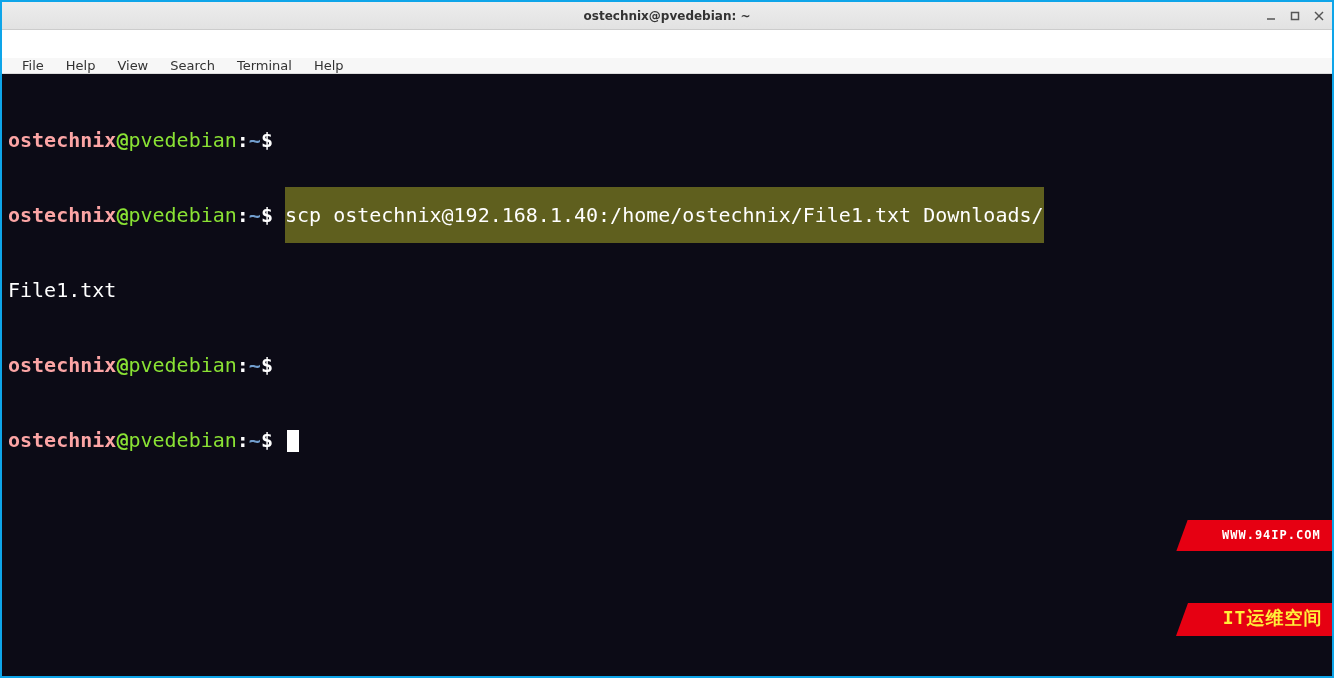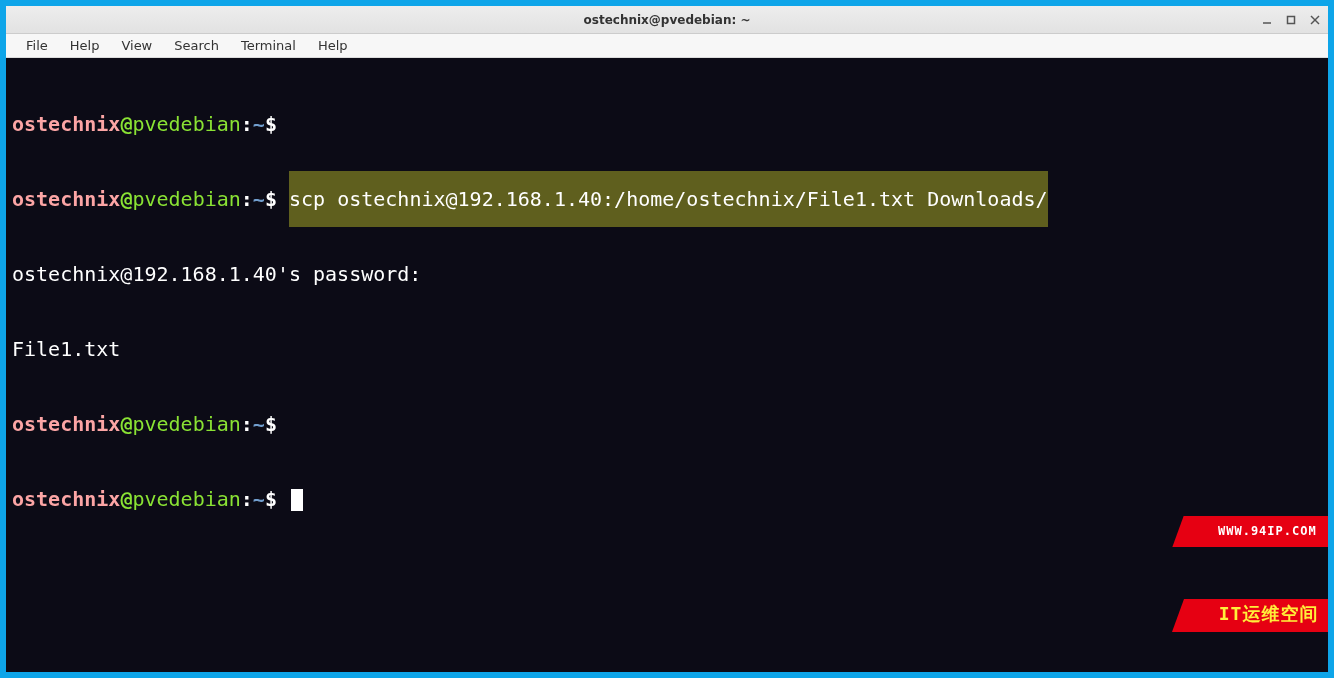--- a/index.html
+++ b/index.html
@@ -1,22 +1,22 @@
 <!DOCTYPE html>
 <html><head>
 <meta charset="utf-8">
 <style>
   * { margin: 0; padding: 0; box-sizing: border-box; }
   html, body { width: 1334px; height: 678px; overflow: hidden; font-family: "DejaVu Sans", "Liberation Sans", sans-serif; background: #f2f2f2; }
-  .window { width: 1334px; height: 678px; display: flex; flex-direction: column; border: 6px solid #0ea5e9; background: #fff; }
+  .window { width: 1334px; height: 678px; display: flex; flex-direction: column; border: 2px solid #0ea5e9; background: #fff; }
   .titlebar { height: 28px; background: linear-gradient(#ededed, #e2e2e2); display: flex; align-items: center; justify-content: center; position: relative; border-bottom: 1px solid #ccc; }
   .titlebar-title { font-size: 12px; font-weight: bold; color: #333; }
   .window-controls { position: absolute; right: 8px; top: 0; height: 28px; display: flex; align-items: center; gap: 14px; }
   .win-btn { width: 10px; height: 10px; display: flex; align-items: center; justify-content: center; cursor: pointer; color: #555; font-size: 11px; line-height: 1; }
-  .menubar { height: 24px; background: #f7f7f7; display: flex; align-items: center; padding: 0 10px; border-bottom: 1px solid #dcdcdc; gap: 2px; }
+  .menubar { height: 16px; background: #f7f7f7; display: flex; align-items: center; padding: 0 10px; border-bottom: 1px solid #dcdcdc; gap: 2px; margin-top: 28px; }
   .menu-item { font-size: 13px; color: #333; padding: 3px 10px; cursor: pointer; border-radius: 3px; }
   .terminal { flex: 1; background: #0c0b16; padding: 4px 6px; font-family: "DejaVu Sans Mono", "Liberation Mono", "Menlo", monospace; font-size: 20px; line-height: 25px; color: #e6e6e6; overflow: hidden; position: relative; white-space: pre; }
   .line { white-space: pre; }
   .user { color: #fca5a5; font-weight: bold; }
   .host { color: #8ae234; font-weight: normal; }
   .at { color: #8ae234; font-weight: bold; }
   .colon { color: #ffffff; font-weight: bold; }
   .path { color: #729fcf; font-weight: bold; }
   .dollar { color: #ffffff; font-weight: bold; }
   .cmd-highlight { background: #5f5f1e; color: #ffffff; padding: 16px 0px; }
@@ -64,21 +64,20 @@
     <div class="menu-item">Help</div>
     <div class="menu-item">View</div>
     <div class="menu-item">Search</div>
     <div class="menu-item">Terminal</div>
     <div class="menu-item">Help</div>
   </div>
 
   <div class="terminal">
     <div class="line"><span class="user">ostechnix</span><span class="at">@</span><span class="host">pvedebian</span><span class="colon">:</span><span class="path">~</span><span class="dollar">$</span></div>
     <div class="line"><span class="user">ostechnix</span><span class="at">@</span><span class="host">pvedebian</span><span class="colon">:</span><span class="path">~</span><span class="dollar">$</span><span class="plain"> </span><span class="cmd-highlight">scp ostechnix@192.168.1.40:/home/ostechnix/File1.txt Downloads/</span></div>
-    <div class="line"><span class="plain">ostechnix@192.168.1.40's password:</span></div>
     <div class="line transfer-line"><span class="plain transfer-name">File1.txt</span><span class="transfer-spacer"></span></div>
     <div class="line"><span class="user">ostechnix</span><span class="at">@</span><span class="host">pvedebian</span><span class="colon">:</span><span class="path">~</span><span class="dollar">$</span></div>
     <div class="line"><span class="user">ostechnix</span><span class="at">@</span><span class="host">pvedebian</span><span class="colon">:</span><span class="path">~</span><span class="dollar">$</span><span class="plain"> </span><span class="cursor"></span></div>
 
     <div class="watermark-wrap">
       <div class="wm-red"><span>WWW.94IP.COM</span></div>
       <div class="wm-yellow"><span>IT运维空间</span></div>
     </div>
   </div>
 

